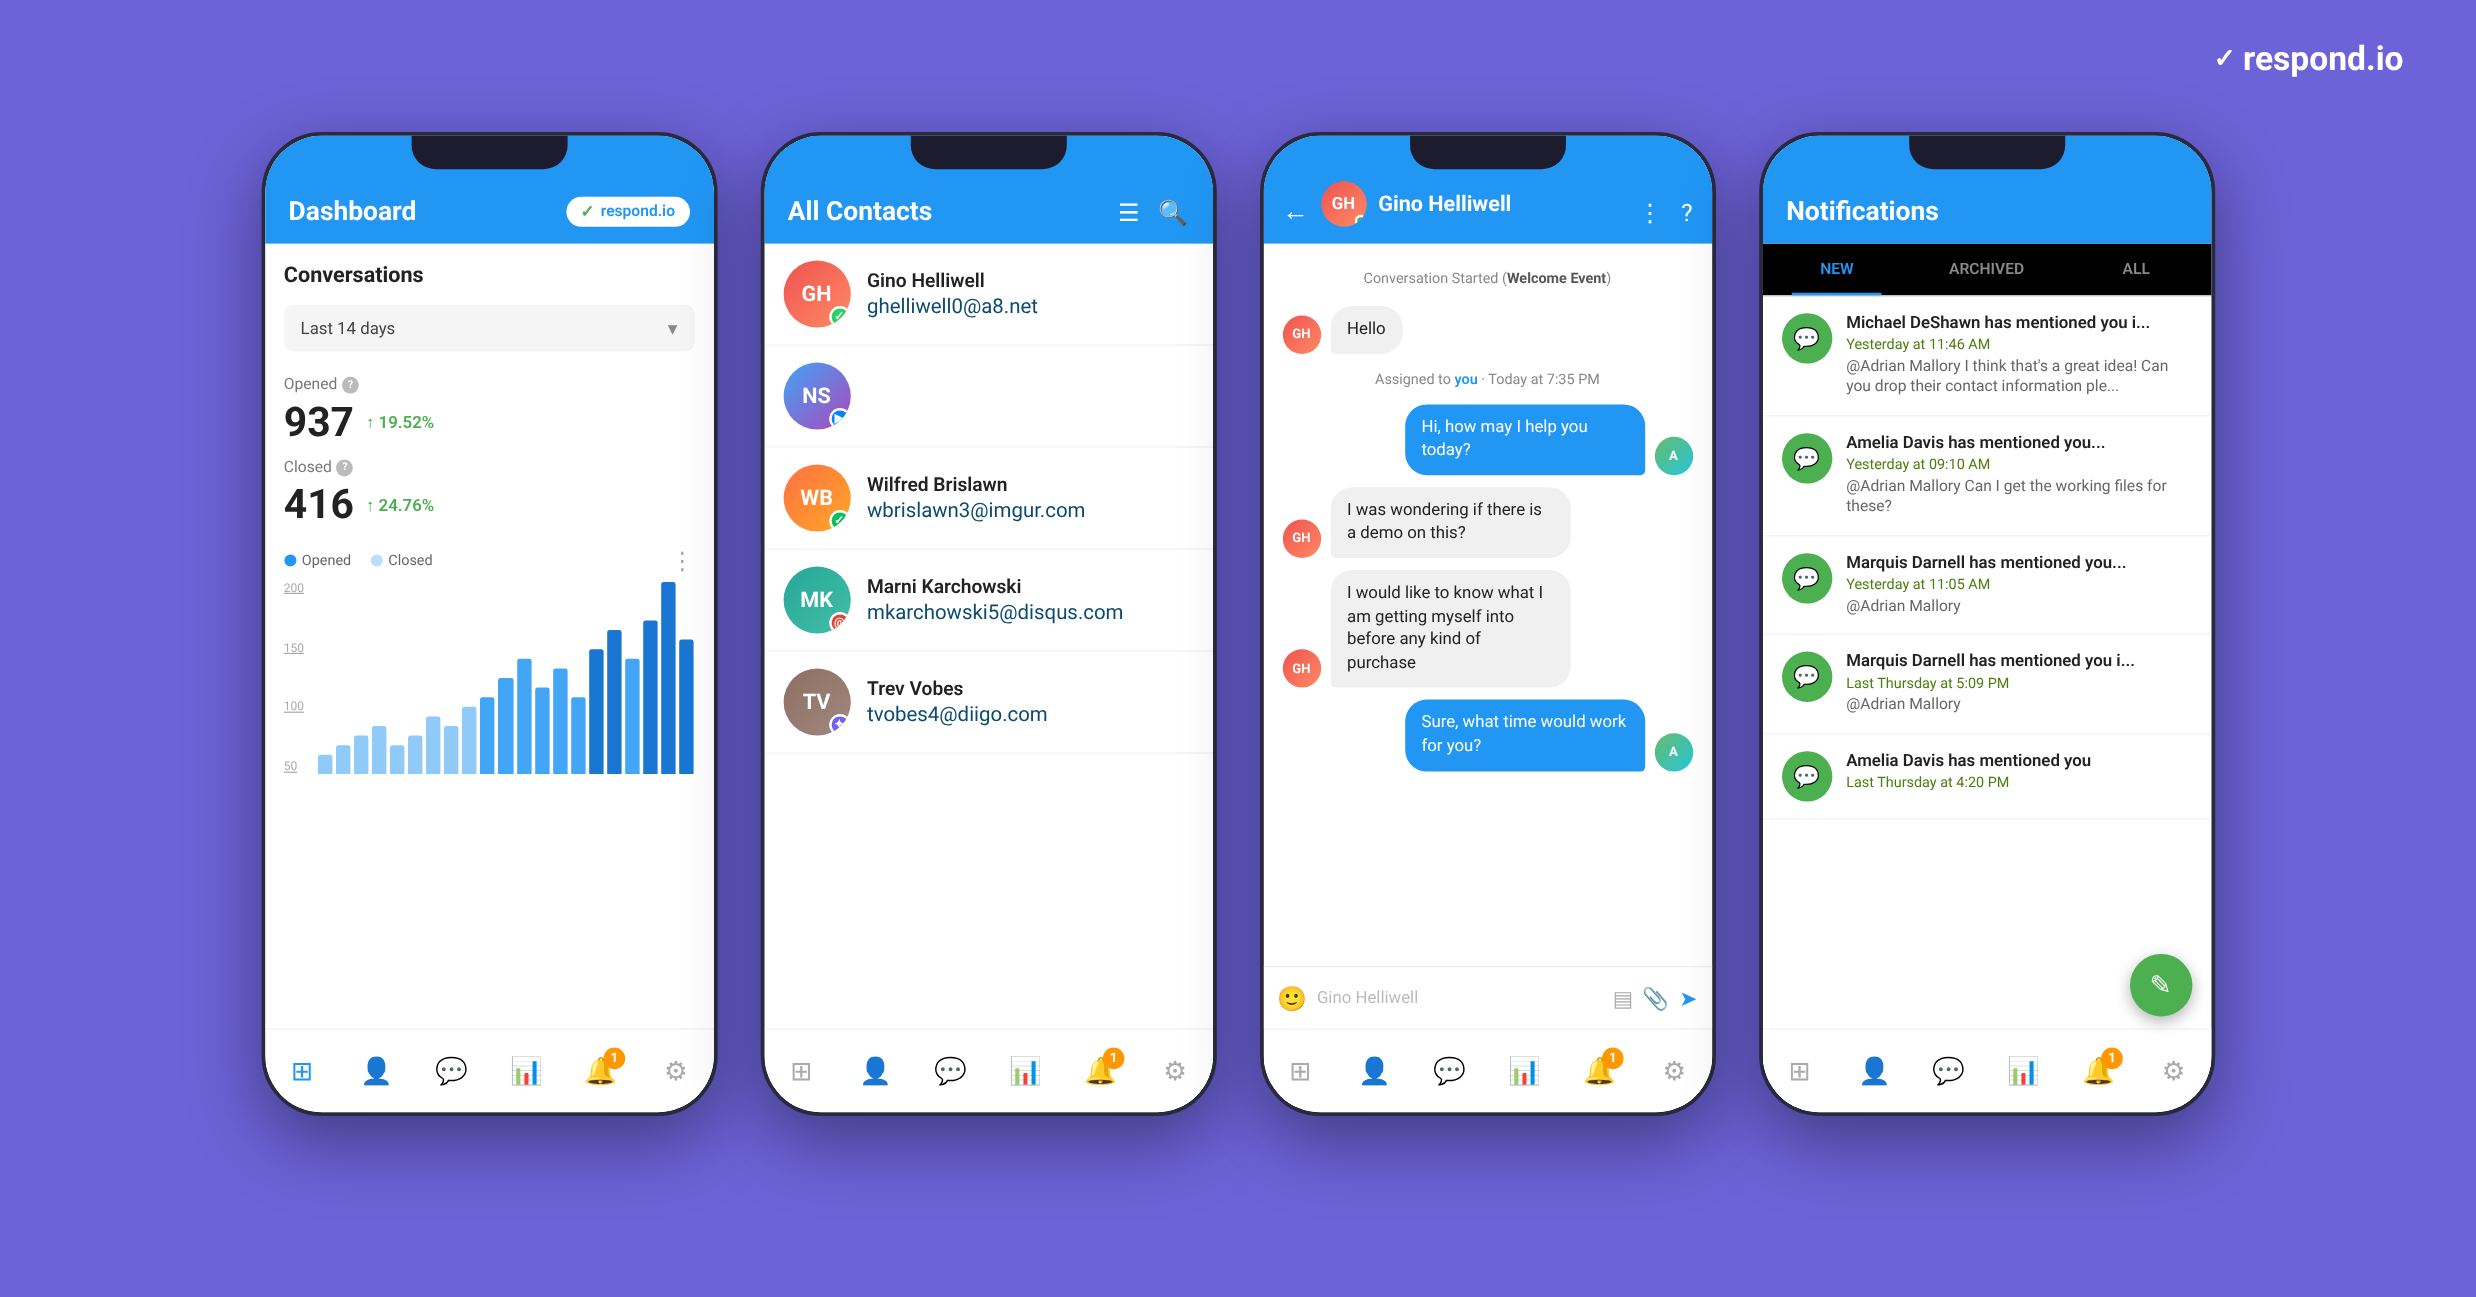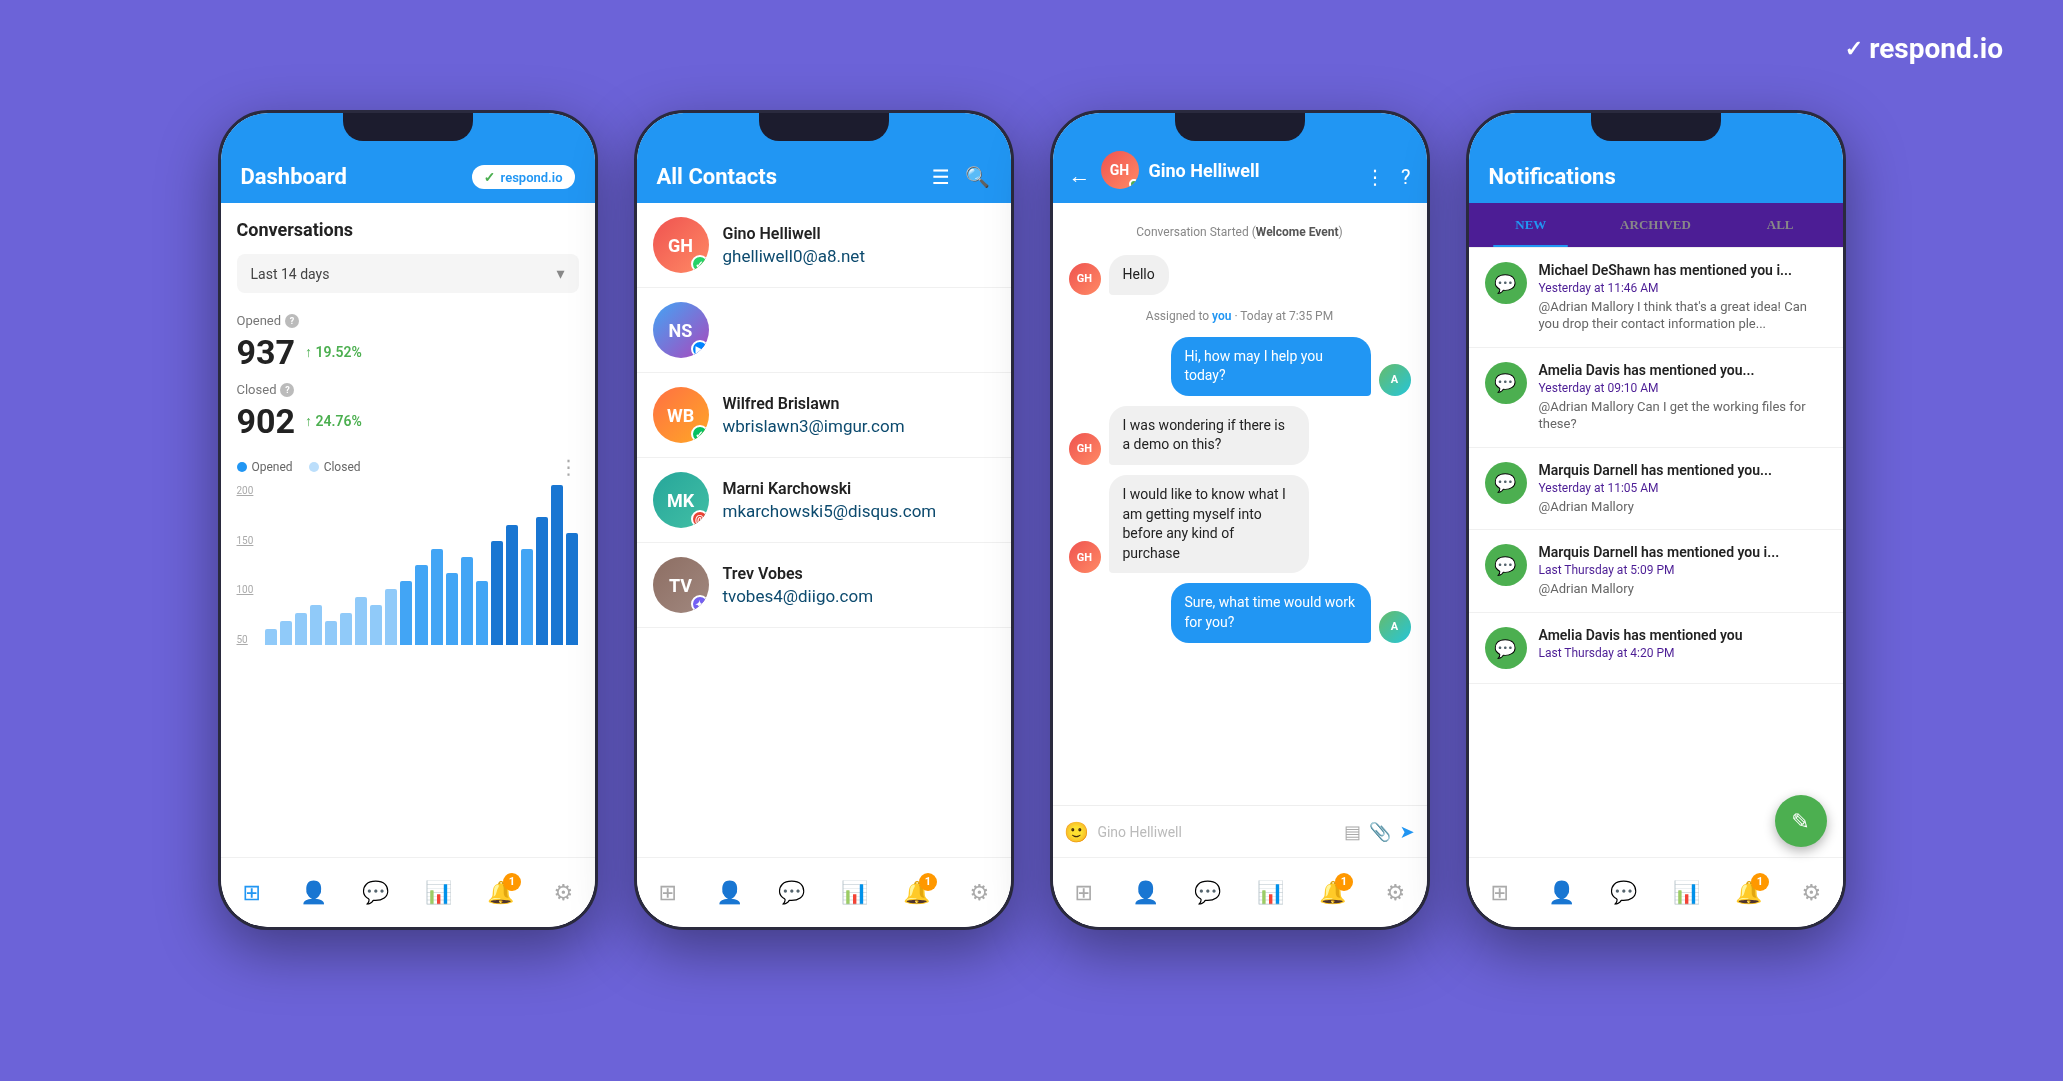--- a/index.html
+++ b/index.html
@@ -501,22 +501,21 @@
     .chat-smiley {
       color: #aaa;
       font-size: 20px;
       cursor: pointer;
     }
 
     
     .notif-tabs {
       display: flex;
       border-bottom: 1px solid #eee;
-      background: #4c1d95;
-      font-family: Liberation Serif, serif;
+      background: #000000;
     }
 
     .notif-tab {
       flex: 1;
       padding: 14px 0;
       text-align: center;
       font-size: 13px;
       font-weight: 600;
       color: #888;
       cursor: pointer;
@@ -570,21 +569,21 @@
 
     .notif-title {
       font-size: 14px;
       font-weight: 600;
       color: #222;
       margin-bottom: 3px;
     }
 
     .notif-time {
       font-size: 12px;
-      color: #4c1d95;
+      color: #4d7c0f;
       margin-bottom: 4px;
     }
 
     .notif-desc {
       font-size: 13px;
       color: #666;
       line-height: 1.3;
     }
 
     .fab-btn {
@@ -678,21 +677,21 @@
             <span>937</span>
             <span class="stat-change">↑ 19.52%</span>
           </div>
         </div>
         <div class="stat-row">
           <div class="stat-label">
             <span>Closed</span>
             <span class="info-dot">?</span>
           </div>
           <div class="stat-value">
-            <span>902</span>
+            <span>416</span>
             <span class="stat-change">↑ 24.76%</span>
           </div>
         </div>
 
         <div class="chart-container">
           <div class="chart-legend-row">
             <div class="legend-item">
               <span class="legend-dot" style="background:#2196F3;"></span>
               <span>Opened</span>
             </div>

